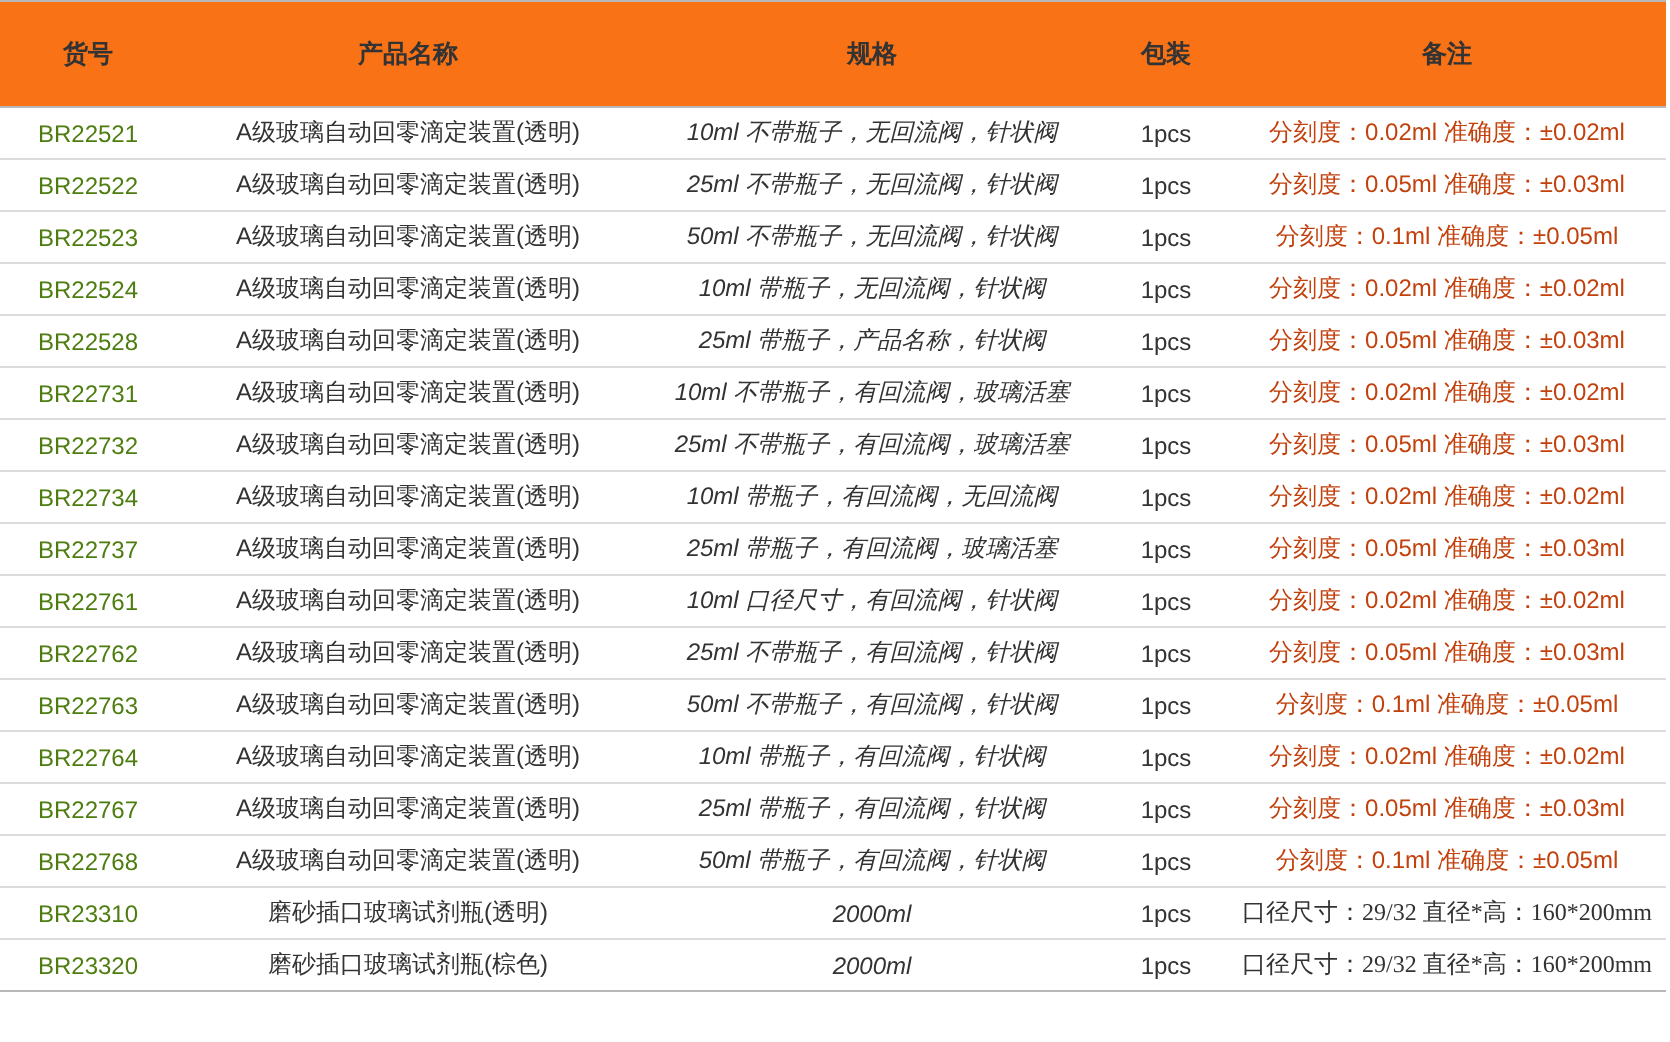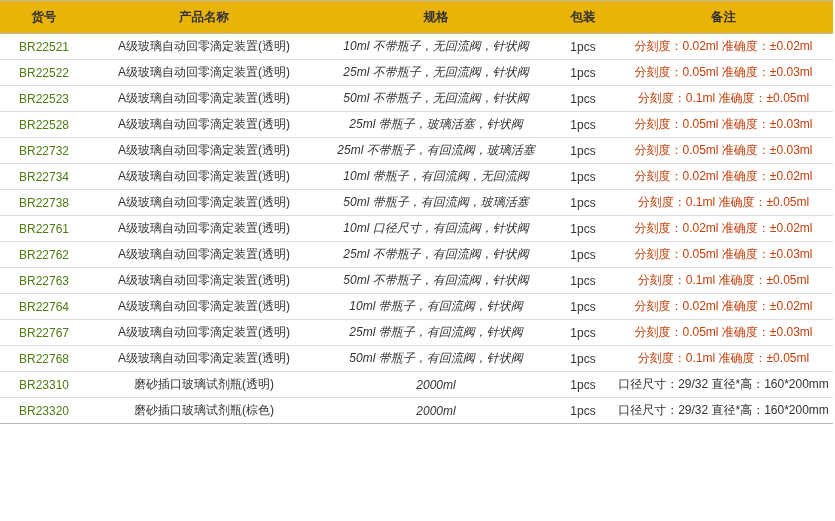--- a/index.html
+++ b/index.html
@@ -19,47 +19,47 @@
     margin: 0;
     table-layout: fixed;
   }
   table.product-table col.c-code    { width: 88px; }
   table.product-table col.c-name    { width: 232px; }
   table.product-table col.c-spec    { width: 232px; }
   table.product-table col.c-pack    { width: 62px; }
   table.product-table col.c-remark  { width: 219px; }
 
   table.product-table thead th {
-    background: #eab308;
+    background: #f97316;
     font-weight: bold;
     font-size: 12.5px;
     color: #333;
     height: 24px;
     border-bottom: 1px solid #b8b8b8;
     text-align: center;
-    padding: 4px;
+    padding: 14px;
   }
   table.product-table tbody td {
     height: 25px;
     font-size: 12px;
     border-bottom: 1px solid #dcdcdc;
     text-align: center;
     padding: 0 2px;
     white-space: nowrap;
     overflow: hidden;
   }
   tbody tr:last-child td { border-bottom: 1px solid #b8b8b8; }
 
   td.code   { color: #4d7c0f; }
   td.code.highlight { color: #e8493a; }
   td.name   { font-size: 11.5px; }
   td.spec   { font-size: 11.5px; font-style: italic; }
   td.pack   { font-size: 11px; text-align: left; padding-left: 6px; }
   td.remark { font-size: 11.5px; color: #c2410c; }
-  td.remark.dark { color: #333; }
+  td.remark.dark { color: #333; font-family: Liberation Serif, serif; }
   .top-rule {
     border-top: 1px solid #b8b8b8;
   }
 </style>
 </head>
 <body>
 
 <table class="product-table">
   <colgroup>
     <col class="c-code">
@@ -93,46 +93,60 @@
         <td class="remark">分刻度：0.05ml 准确度：±0.03ml</td>
       </tr>
       <tr>
         <td class="code">BR22523</td>
         <td class="name">A级玻璃自动回零滴定装置(透明)</td>
         <td class="spec">50ml 不带瓶子，无回流阀，针状阀</td>
         <td class="pack">1pcs</td>
         <td class="remark">分刻度：0.1ml 准确度：±0.05ml</td>
       </tr>
       <tr>
+        <td class="code">BR22524</td>
+        <td class="name">A级玻璃自动回零滴定装置(透明)</td>
+        <td class="spec">10ml 带瓶子，无回流阀，针状阀</td>
+        <td class="pack">1pcs</td>
+        <td class="remark">分刻度：0.02ml 准确度：±0.02ml</td>
+      </tr>
+      <tr>
         <td class="code">BR22528</td>
         <td class="name">A级玻璃自动回零滴定装置(透明)</td>
-        <td class="spec">25ml 带瓶子，玻璃活塞，针状阀</td>
-        <td class="pack">1pcs</td>
-        <td class="remark">分刻度：0.05ml 准确度：±0.03ml</td>
+        <td class="spec">25ml 带瓶子，产品名称，针状阀</td>
+        <td class="pack">1pcs</td>
+        <td class="remark">分刻度：0.05ml 准确度：±0.03ml</td>
+      </tr>
+      <tr>
+        <td class="code">BR22731</td>
+        <td class="name">A级玻璃自动回零滴定装置(透明)</td>
+        <td class="spec">10ml 不带瓶子，有回流阀，玻璃活塞</td>
+        <td class="pack">1pcs</td>
+        <td class="remark">分刻度：0.02ml 准确度：±0.02ml</td>
       </tr>
       <tr>
         <td class="code">BR22732</td>
         <td class="name">A级玻璃自动回零滴定装置(透明)</td>
         <td class="spec">25ml 不带瓶子，有回流阀，玻璃活塞</td>
         <td class="pack">1pcs</td>
         <td class="remark">分刻度：0.05ml 准确度：±0.03ml</td>
       </tr>
       <tr>
         <td class="code">BR22734</td>
         <td class="name">A级玻璃自动回零滴定装置(透明)</td>
         <td class="spec">10ml 带瓶子，有回流阀，无回流阀</td>
         <td class="pack">1pcs</td>
         <td class="remark">分刻度：0.02ml 准确度：±0.02ml</td>
       </tr>
       <tr>
-        <td class="code">BR22738</td>
-        <td class="name">A级玻璃自动回零滴定装置(透明)</td>
-        <td class="spec">50ml 带瓶子，有回流阀，玻璃活塞</td>
-        <td class="pack">1pcs</td>
-        <td class="remark">分刻度：0.1ml 准确度：±0.05ml</td>
+        <td class="code">BR22737</td>
+        <td class="name">A级玻璃自动回零滴定装置(透明)</td>
+        <td class="spec">25ml 带瓶子，有回流阀，玻璃活塞</td>
+        <td class="pack">1pcs</td>
+        <td class="remark">分刻度：0.05ml 准确度：±0.03ml</td>
       </tr>
       <tr>
         <td class="code">BR22761</td>
         <td class="name">A级玻璃自动回零滴定装置(透明)</td>
         <td class="spec">10ml 口径尺寸，有回流阀，针状阀</td>
         <td class="pack">1pcs</td>
         <td class="remark">分刻度：0.02ml 准确度：±0.02ml</td>
       </tr>
       <tr>
         <td class="code">BR22762</td>

